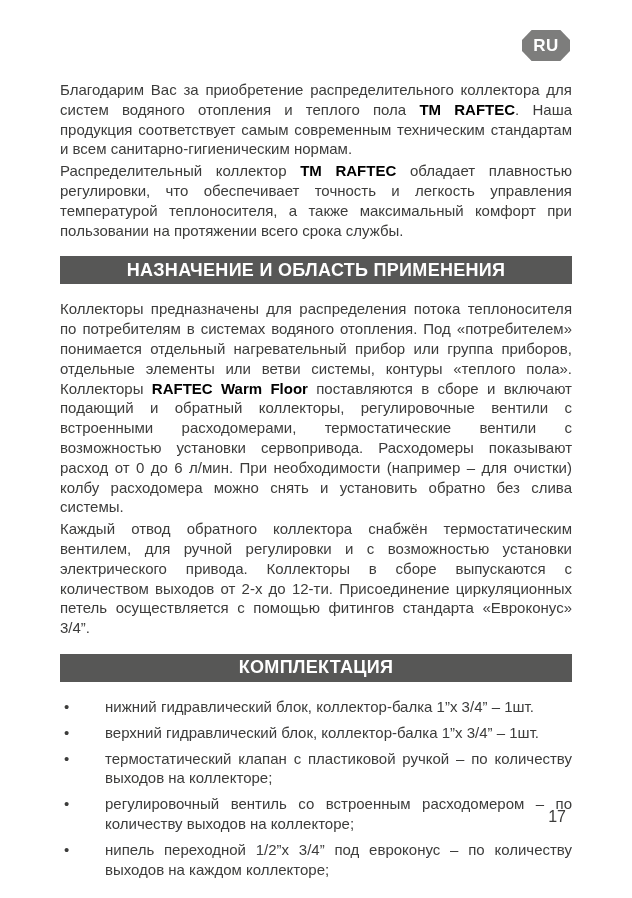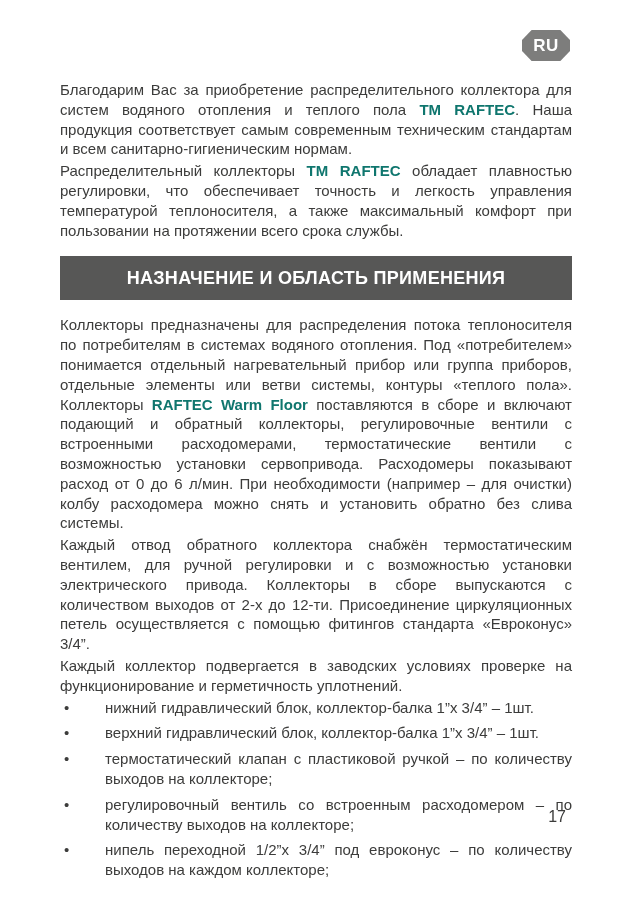--- a/index.html
+++ b/index.html
@@ -30,25 +30,25 @@
   .ru-badge span{
     color:#ffffff;font-weight:bold;font-size:17px;letter-spacing:0.5px;
   }
   p.body-text{
     margin:0 0 2px 0;
     font-size:15px;
     line-height:19.8px;
     text-align:justify;
     hyphens:auto;
   }
-  p.body-text strong{color:#0f766e;}
+  p.body-text strong{color:#000000;}
   .gap-before{margin-top:7px;}
   .section-bar{
     margin:16px 0 15px 0;
-    height:44px;
+    height:28px;
     background:var(--header-bg);
     display:flex;align-items:center;justify-content:center;
   }
   .section-bar span{
     color:#ffffff;font-weight:bold;font-size:18px;letter-spacing:0.3px;
   }
   ul.items{
     list-style:none;margin:0;padding:0;
   }
   ul.items li{
@@ -76,32 +76,34 @@
 <body>
 
 <div class="page">
 
   <div class="ru-badge">
     <span>RU</span>
   </div>
 
   <p class="body-text"><span>Благодарим Вас за приобретение распределительного коллектора для систем водяного отопления и теплого пола </span><strong>TM RAFTEC</strong><span>. Наша продукция соответствует самым современным техническим стандартам и всем санитарно-гигиеническим нормам.</span></p>
 
-  <p class="body-text"><span>Распределительный коллекторы </span><strong>TM RAFTEC</strong><span> обладает плавностью регулировки, что обеспечивает точность и легкость управления температурой теплоносителя, а также максимальный комфорт при пользовании на протяжении всего срока службы.</span></p>
+  <p class="body-text"><span>Распределительный коллектор </span><strong>TM RAFTEC</strong><span> обладает плавностью регулировки, что обеспечивает точность и легкость управления температурой теплоносителя, а также максимальный комфорт при пользовании на протяжении всего срока службы.</span></p>
 
   <div class="section-bar">
     <span>НАЗНАЧЕНИЕ И ОБЛАСТЬ ПРИМЕНЕНИЯ</span>
   </div>
 
   <p class="body-text"><span>Коллекторы предназначены для распределения потока теплоносителя по потребителям в системах водяного отопления. Под «потребителем» понимается отдельный нагревательный прибор или группа приборов, отдельные элементы или ветви системы, контуры «теплого пола». Коллекторы </span><strong>RAFTEC Warm Floor</strong><span> поставляются в сборе и включают подающий и обратный коллекторы, регулировочные вентили с встроенными расходомерами, термостатические вентили с возможностью установки сервопривода. Расходомеры показывают расход от 0 до 6 л/мин. При необходимости (например – для очистки) колбу расходомера можно снять и установить обратно без слива системы.</span></p>
 
   <p class="body-text gap-before">Каждый отвод обратного коллектора снабжён термостатическим вентилем, для ручной регулировки и с возможностью установки электрического привода. Коллекторы в сборе выпускаются с количеством выходов от 2-х до 12-ти. Присоединение циркуляционных петель осуществляется с помощью фитингов стандарта «Евроконус» 3/4”.</p>
 
-  <p class="body-text gap-before">Каждый коллектор подвергается в заводских условиях проверке на функционирование и герметичность уплотнений.</p>
 
+  <div class="section-bar">
+    <span>КОМПЛЕКТАЦИЯ</span>
+  </div>
 
   <ul class="items">
     <li>
       <span class="marker">•</span>
       <span class="li-text">нижний гидравлический блок, коллектор-балка 1”х 3/4” – 1шт.</span>
     </li>
     <li>
       <span class="marker">•</span>
       <span class="li-text">верхний гидравлический блок, коллектор-балка 1”х 3/4”  – 1шт.</span>
     </li>

